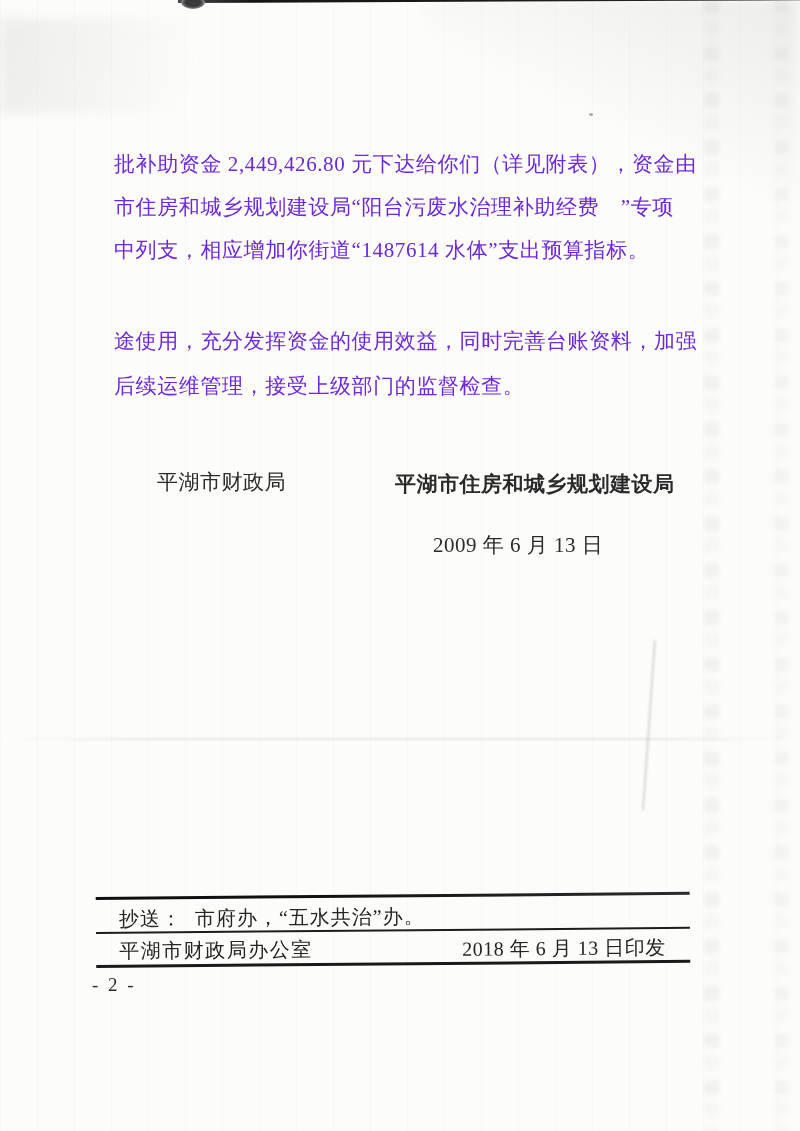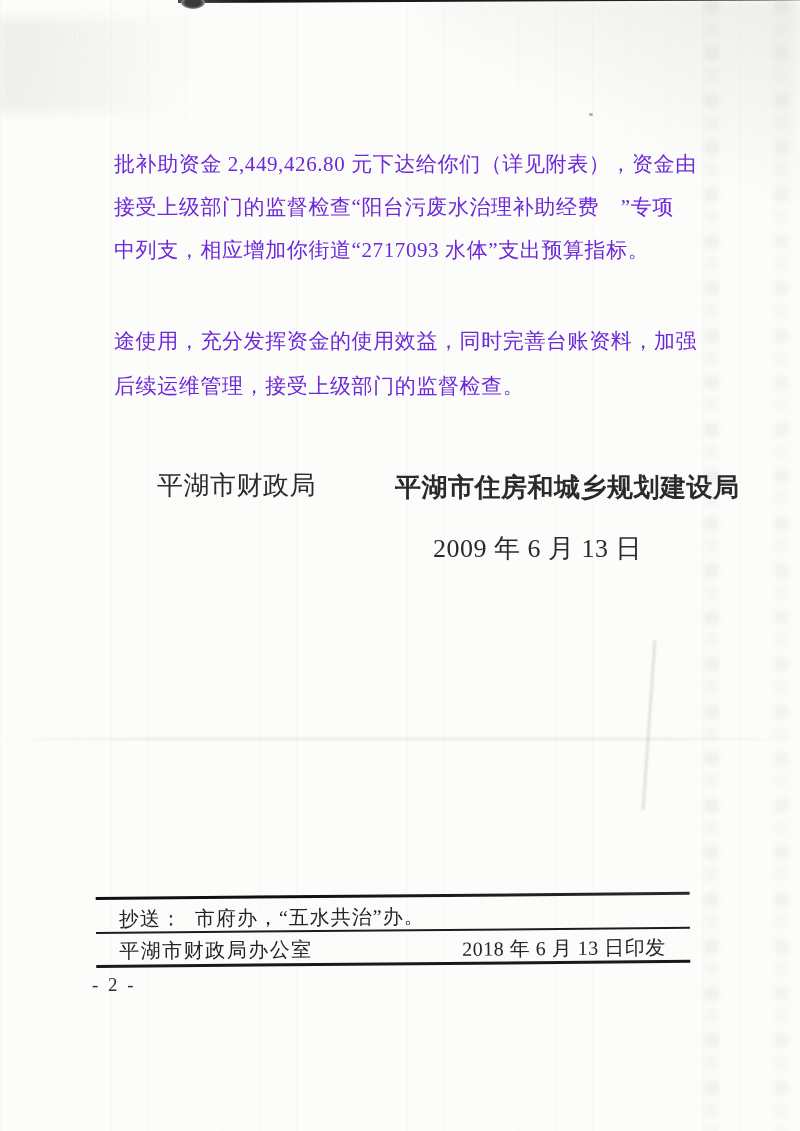--- a/index.html
+++ b/index.html
@@ -66,21 +66,21 @@
     background: rgba(90,90,90,0.5); border-radius: 50%; filter: blur(0.5px);
   }
   
   .bline {
     position: absolute; left: 114px;
     font-size: 21px; line-height: 24px; letter-spacing: 0.6px;
     white-space: nowrap; color: #6d28d9;
   }
   .bline.indent { left: 158px; }
   .sig {
-    position: absolute; font-size: 26px; letter-spacing: 0.5px;
+    position: absolute; font-size: 21px; letter-spacing: 0.5px;
     white-space: nowrap; color: #2a2a2a;
   }
   .sig-left  { left: 157px; top: 468px; }
   .sig-right { left: 395px; top: 470px; font-weight: bold; }
   .sig-date  { left: 433px; top: 531px; }
   
   .footer {
     position: absolute; left: 96px; top: 893px; width: 594px; height: 84px;
     transform: rotate(-0.5deg); transform-origin: left center;
     font-size: 20px; color: #242424;
@@ -112,22 +112,22 @@
   <div class="scan-top-blob"></div>
   <div class="bleed-strip">
     <div class="bleed-col c1"></div>
     <div class="bleed-col c2"></div>
   </div>
   <div class="crease-line"></div>
   <div class="scratch"></div>
   <div class="speck"></div>
 
   <div class="bline" style="top:152px">批补助资金 2,449,426.80 元下达给你们（详见附表），资金由</div>
-  <div class="bline" style="top:195px">接受上级部门的监督检查“阳台污废水治理补助经费　”专项</div>
-  <div class="bline" style="top:238px">中列支，相应增加你街道“2717093 水体”支出预算指标。</div>
+  <div class="bline" style="top:195px">市住房和城乡规划建设局“阳台污废水治理补助经费　”专项</div>
+  <div class="bline" style="top:238px">中列支，相应增加你街道“1487614 水体”支出预算指标。</div>
 
   <div class="bline" style="top:329px">途使用，充分发挥资金的使用效益，同时完善台账资料，加强</div>
   <div class="bline" style="top:374px">后续运维管理，接受上级部门的监督检查。</div>
 
   <div class="sig sig-left">平湖市财政局</div>
   <div class="sig sig-right">平湖市住房和城乡规划建设局</div>
   <div class="sig sig-date">2009 年 6 月 13 日</div>
 
   <div class="footer">
     <div class="rule r1"></div>

